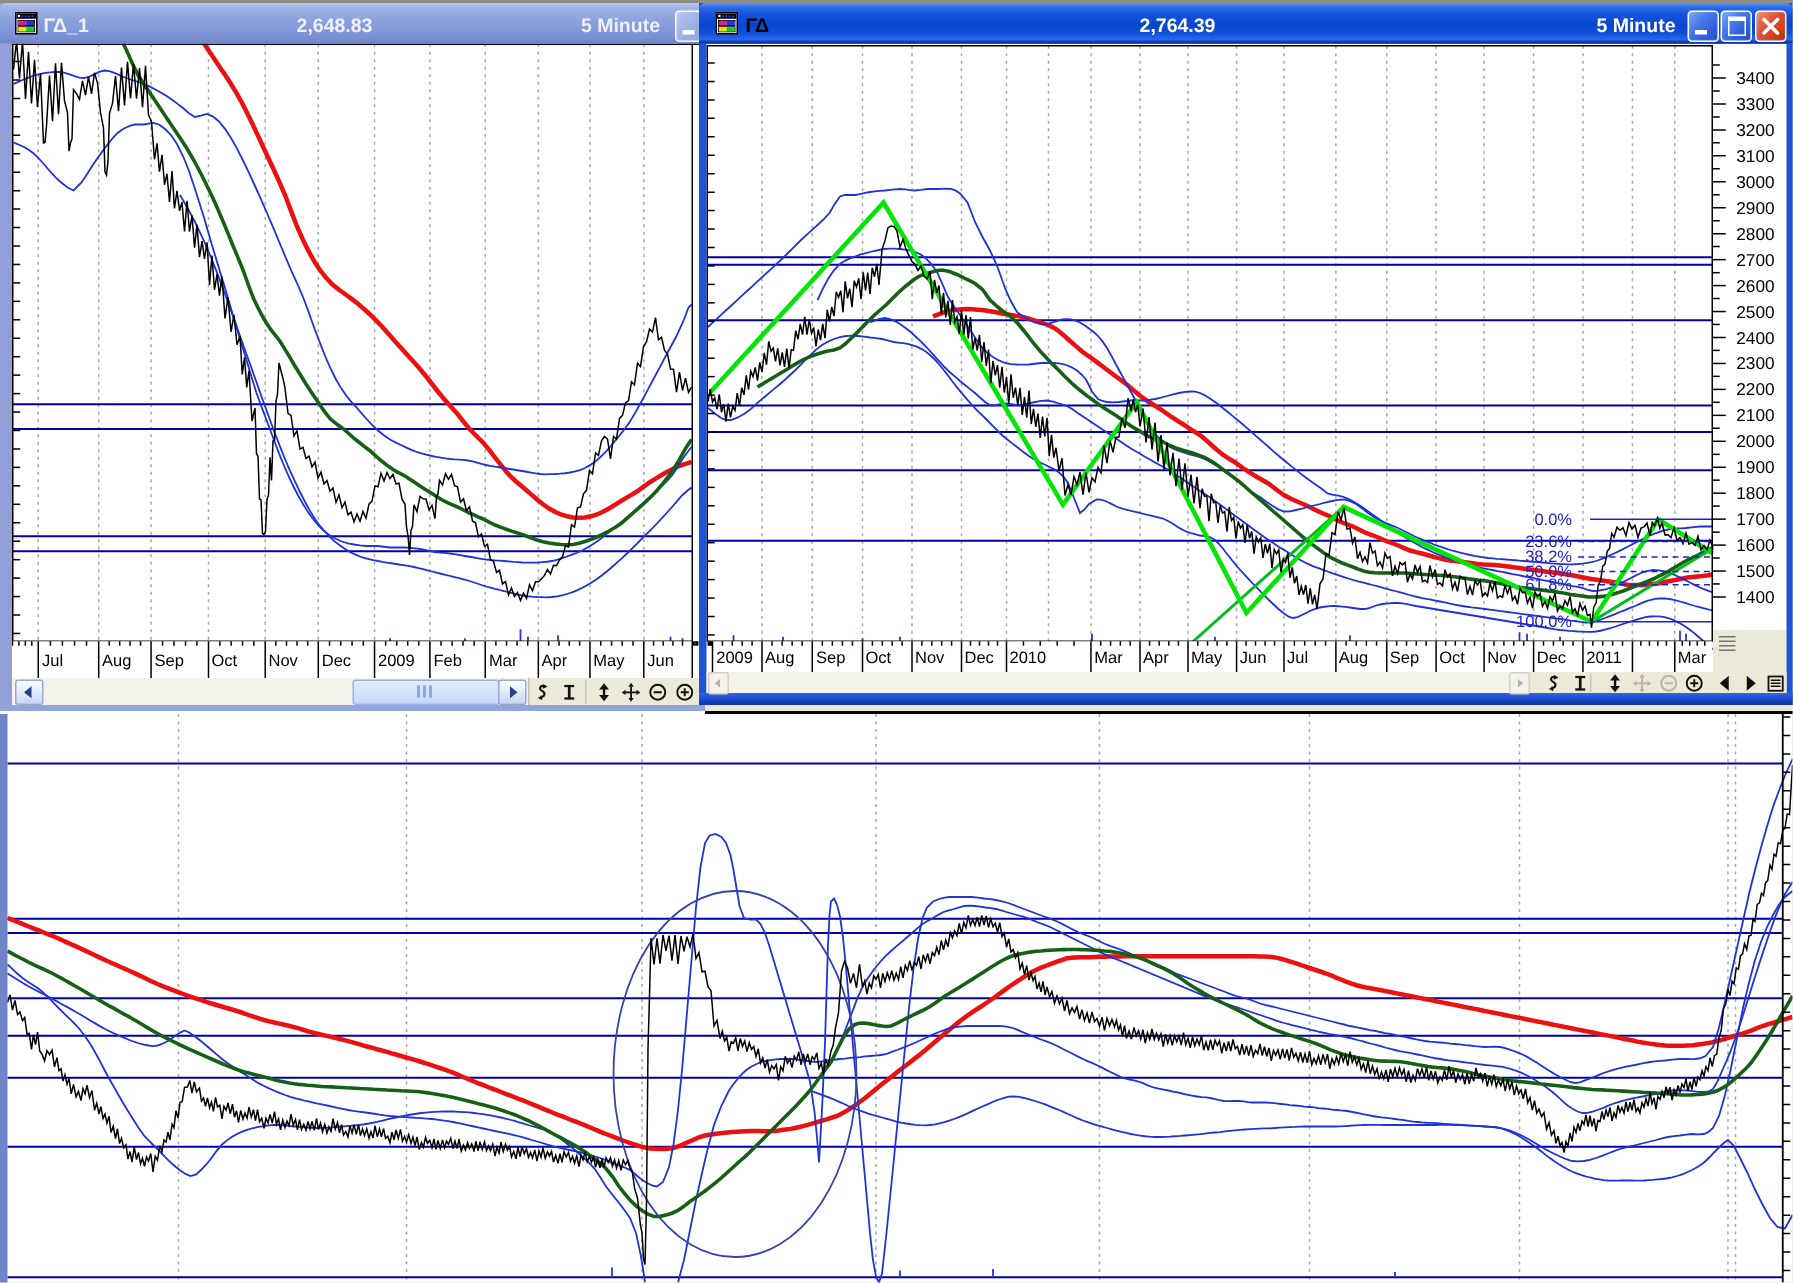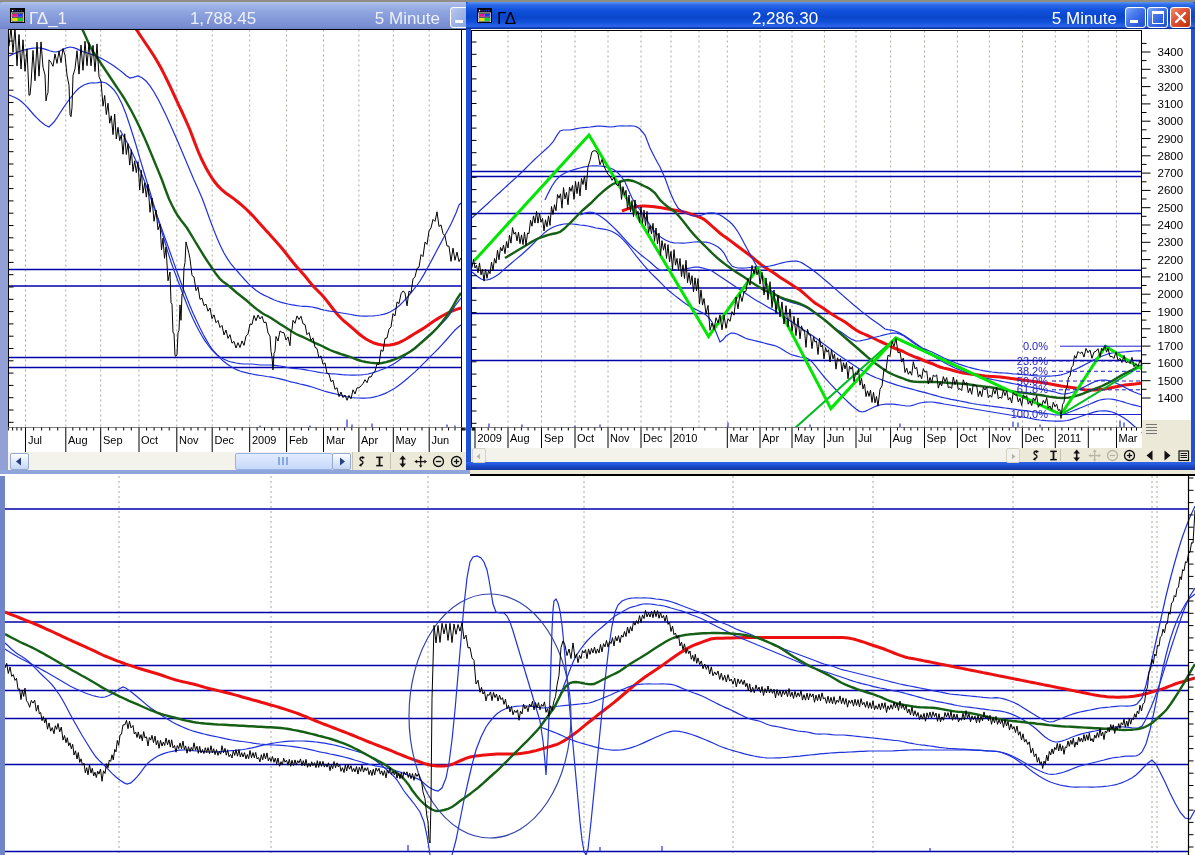--- a/index.html
+++ b/index.html
@@ -1,16 +1,16 @@
 <!DOCTYPE html>
 <html><head><meta charset="utf-8"><style>
 html,body{margin:0;padding:0;width:1195px;height:855px;overflow:hidden;background:#ECE9D8;
 font-family:"Liberation Sans",sans-serif;}
 .abs{position:absolute;}
-.ttxt{position:absolute;font-size:17px;font-weight:normal;white-space:nowrap;}
+.ttxt{position:absolute;font-size:13px;font-weight:bold;white-space:nowrap;}
 </style></head><body>
 <div class="abs" style="left:0;top:0;width:1195px;height:2px;background:#908E84;z-index:50"></div>
 <div class="abs" style="left:0;top:474px;width:1195px;height:2px;background:#000;z-index:2"></div>
 <svg style="position:absolute;left:0px;top:476px;z-index:1" width="1195" height="379" viewBox="0 476 1195 379">
     <rect x="0" y="476" width="1195" height="379" fill="#fff"></rect>
     <line x1="119" y1="476" x2="119" y2="855" stroke="#A8A89E" stroke-width="1" stroke-dasharray="2 3"></line>
     <line x1="271" y1="476" x2="271" y2="855" stroke="#A8A89E" stroke-width="1" stroke-dasharray="2 3"></line>
     <line x1="428" y1="476" x2="428" y2="855" stroke="#A8A89E" stroke-width="1" stroke-dasharray="2 3"></line>
     <line x1="584" y1="476" x2="584" y2="855" stroke="#A8A89E" stroke-width="1" stroke-dasharray="2 3"></line>
     <line x1="733" y1="476" x2="733" y2="855" stroke="#A8A89E" stroke-width="1" stroke-dasharray="2 3"></line>
@@ -88,21 +88,21 @@
 <circle cx="11.6" cy="2.8" r="0.7" fill="#2244EE"></circle>
 <rect x="2" y="5.6" width="11" height="3.4" fill="#E8E8E8" stroke="#000" stroke-width="0.6"></rect>
 <rect x="2.3" y="5.9" width="5.2" height="2.8" fill="#EE1188"></rect>
 <rect x="7.5" y="5.9" width="5.2" height="2.8" fill="#2233EE"></rect>
 <rect x="2" y="9.8" width="11" height="3.4" fill="#E8E8E8" stroke="#000" stroke-width="0.6"></rect>
 <rect x="2.3" y="10.1" width="5.2" height="2.8" fill="#EEDD00"></rect>
 <rect x="7.5" y="10.1" width="5.2" height="2.8" fill="#11CC22"></rect>
 </svg>
   </div>
 <div class="ttxt" style="left:29px;top:9px;color:#EDF0F8;z-index:12">ΓΔ_1</div>
-<div class="ttxt" style="left:223px;top:9px;transform:translateX(-50%);color:#EDF0F8;z-index:12">1,788.45</div>
+<div class="ttxt" style="left:223px;top:9px;transform:translateX(-50%);color:#EDF0F8;z-index:12">2,648.83</div>
 <div class="ttxt" style="left:440px;top:9px;transform:translateX(-100%);color:#EDF0F8;z-index:12">5 Minute</div>
 <div class="abs" style="z-index:12">
     <div style="position:absolute;left:450px;top:7px;width:19px;height:19px;border:1px solid #fff;border-radius:3px;background:linear-gradient(135deg,#B8C8F0 0%,#9CB2E4 50%,#8AA2DC 100%);box-shadow:inset 0 0 1px rgba(255,255,255,.5)">
       <div style="position:absolute;left:4px;bottom:4px;width:8px;height:3px;background:#fff"></div>
     </div>
   </div>
 <svg style="position:absolute;left:0px;top:29px;z-index:10" width="470" height="447" viewBox="0 29 470 447">
     <rect x="0" y="29" width="470" height="447" fill="#fff"></rect>
     <line x1="25.5" y1="29.5" x2="25.5" y2="427.5" stroke="#A8A89E" stroke-width="1" stroke-dasharray="2 3"></line>
     <line x1="65.8" y1="29.5" x2="65.8" y2="427.5" stroke="#A8A89E" stroke-width="1" stroke-dasharray="2 3"></line>
@@ -320,21 +320,21 @@
 <circle cx="11.6" cy="2.8" r="0.7" fill="#2244EE"></circle>
 <rect x="2" y="5.6" width="11" height="3.4" fill="#E8E8E8" stroke="#000" stroke-width="0.6"></rect>
 <rect x="2.3" y="5.9" width="5.2" height="2.8" fill="#EE1188"></rect>
 <rect x="7.5" y="5.9" width="5.2" height="2.8" fill="#2233EE"></rect>
 <rect x="2" y="9.8" width="11" height="3.4" fill="#E8E8E8" stroke="#000" stroke-width="0.6"></rect>
 <rect x="2.3" y="10.1" width="5.2" height="2.8" fill="#EEDD00"></rect>
 <rect x="7.5" y="10.1" width="5.2" height="2.8" fill="#11CC22"></rect>
 </svg>
   </div>
 <div class="ttxt" style="left:497px;top:9px;color:#000000;z-index:32">ΓΔ</div>
-<div class="ttxt" style="left:785px;top:9px;transform:translateX(-50%);color:#fff;z-index:32">2,286.30</div>
+<div class="ttxt" style="left:785px;top:9px;transform:translateX(-50%);color:#fff;z-index:32">2,764.39</div>
 <div class="ttxt" style="left:1117px;top:9px;transform:translateX(-100%);color:#fff;z-index:32">5 Minute</div>
 <div class="abs" style="z-index:32">
     <div style="position:absolute;left:1125px;top:7px;width:19px;height:19px;border:1px solid #fff;border-radius:3px;background:linear-gradient(135deg,#7FA8F8 0%,#4A7CEC 35%,#2E5EDC 70%,#2050C8 100%);box-shadow:inset 0 0 1px rgba(255,255,255,.5)">
       <div style="position:absolute;left:4px;bottom:4px;width:8px;height:3px;background:#fff"></div>
     </div>
     <div style="position:absolute;left:1147px;top:7px;width:19px;height:19px;border:1px solid #fff;border-radius:3px;background:linear-gradient(135deg,#7FA8F8 0%,#4A7CEC 35%,#2E5EDC 70%,#2050C8 100%);box-shadow:inset 0 0 1px rgba(255,255,255,.5)">
       <div style="position:absolute;left:3.5px;top:3px;width:10px;height:9px;border:1.5px solid #fff;border-top:3px solid #fff"></div>
     </div>
     <div style="position:absolute;left:1170px;top:7px;width:19px;height:19px;border:1px solid #fff;border-radius:3px;background:linear-gradient(135deg,#F0926E 0%,#E2543A 40%,#CC3B12 80%,#B03008 100%);box-shadow:inset 0 0 1px rgba(255,255,255,.5)">
       <svg width="19" height="19" viewBox="0 0 19 19" style="position:absolute;left:0;top:0">

